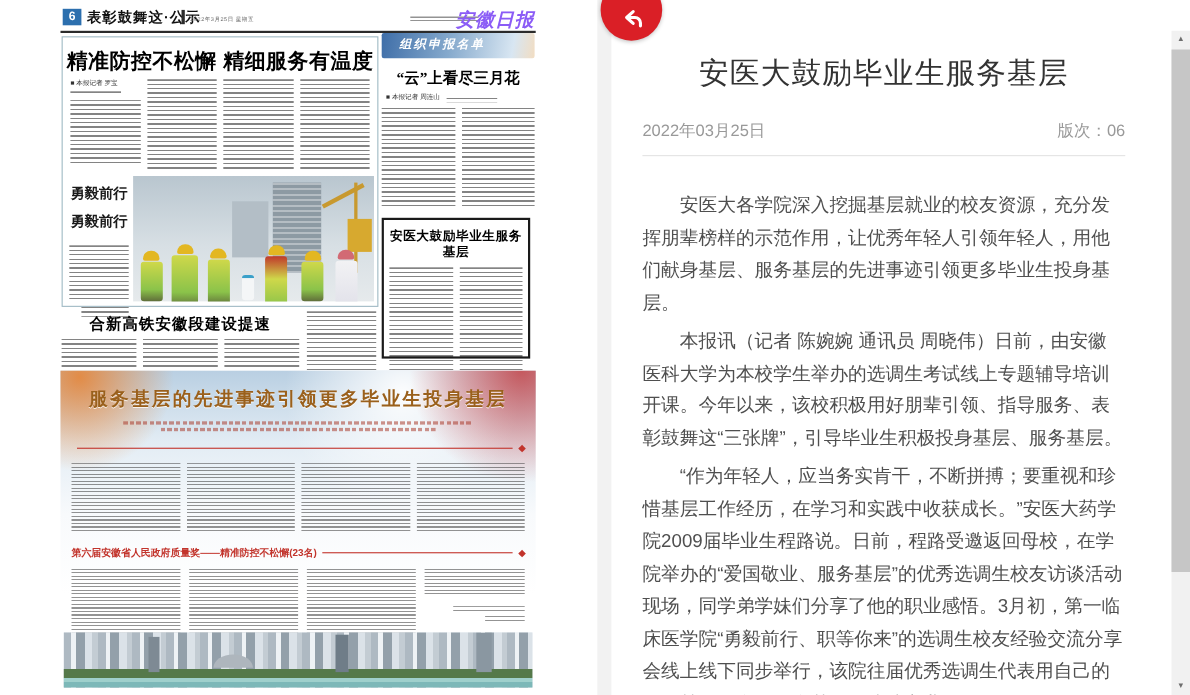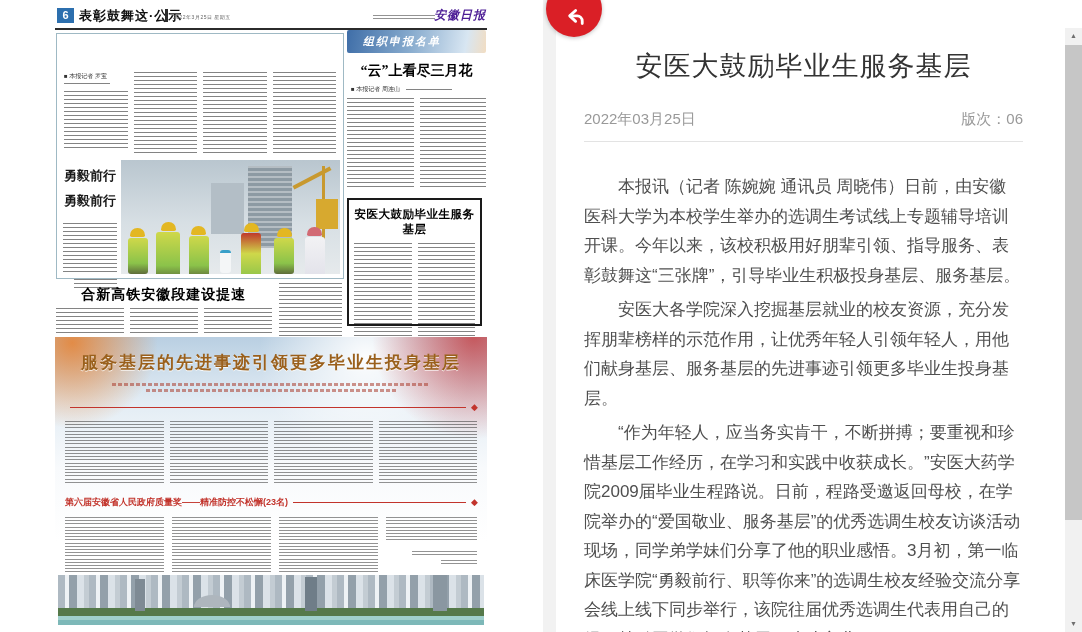--- a/index.html
+++ b/index.html
@@ -6,21 +6,21 @@
     font-family:"Liberation Sans",sans-serif;position:relative;}
   
   .paper{position:absolute;left:55px;top:5px;width:432px;height:627px;background:#fff;}
   .np-header{position:absolute;left:0;top:0;width:432px;height:23px;border-bottom:2px solid #2b2b2b;}
   .badge{position:absolute;left:2px;top:3px;width:17px;height:15px;background:#2c6fae;color:#fff;
     font-size:11px;font-weight:bold;text-align:center;line-height:15px;}
   .section{position:absolute;left:24px;top:2px;font-size:13px;font-weight:bold;color:#101010;letter-spacing:1px;}
   .hdr-sep{position:absolute;left:110px;top:4px;width:3px;height:13px;background:#2b2b2b;}
   .hdr-date{position:absolute;left:118px;top:9px;font-size:5px;color:#666;letter-spacing:.5px;}
   .hdr-mini{position:absolute;right:52px;top:10px;width:62px;height:6px;}
-  .masthead{position:absolute;right:1px;top:2px;font-size:12px;font-weight:bold;color:#4c1d95;
+  .masthead{position:absolute;right:1px;top:2px;font-size:17px;font-weight:bold;color:#8b5cf6;
     font-style:italic;letter-spacing:1px;font-family:"Liberation Serif",serif;}
   
   .mt{background-image:repeating-linear-gradient(180deg,rgba(30,30,30,.55) 0 1.2px,transparent 1.2px 4px);}
   .mt2{background-image:repeating-linear-gradient(180deg,rgba(40,40,40,.5) 0 1px,transparent 1px 3.2px);}
   .mtr{background-image:repeating-linear-gradient(90deg,rgba(170,60,45,.55) 0 4px,transparent 4px 6px);}
   .cols{display:flex;gap:6px;}
   .cols>div{flex:1;}
   
   .box-main{position:absolute;left:1px;top:28px;width:286px;height:244px;border:1px solid #9fb9c4;background:#fff;}
   .hl-main{margin-top:9px;text-align:center;font-size:19px;font-weight:bold;color:#000;letter-spacing:.5px;}
@@ -126,20 +126,21 @@
   <div class="np-header">
     <div class="badge">6</div>
     <div class="section">表彰鼓舞这·公示</div>
     <div class="hdr-sep"></div>
     <div class="hdr-date">2022年3月25日 星期五</div>
     <div class="hdr-mini mt2"></div>
     <div class="masthead">安徽日报</div>
   </div>
 
   <div class="box-main">
+    <div class="hl-main">精准防控不松懈  精细服务有温度</div>
     <div class="main-cols cols">
       <div>
         <div class="byline">■ 本报记者 罗宝</div>
         <div class="bl-strip mt"></div>
         <div class="mt" style="height:58px;margin-top:4px;"></div>
       </div>
       <div class="mt"></div>
       <div class="mt"></div>
       <div class="mt"></div>
     </div>
@@ -258,22 +259,22 @@
 
 <div class="reader">
   <div class="reader-inner">
     <div class="r-title">安医大鼓励毕业生服务基层</div>
     <div class="r-meta">
       <span>2022年03月25日</span>
       <span>版次：06</span>
     </div>
     <div class="r-divider"></div>
     <div class="r-body">
+      <p>安医大各学院深入挖掘基层就业的校友资源，充分发挥朋辈榜样的示范作用，让优秀年轻人引领年轻人，用他们献身基层、服务基层的先进事迹引领更多毕业生投身基层。</p>
       <p>本报讯（记者 陈婉婉 通讯员 周晓伟）日前，由安徽医科大学为本校学生举办的选调生考试线上专题辅导培训开课。今年以来，该校积极用好朋辈引领、指导服务、表彰鼓舞这“三张牌”，引导毕业生积极投身基层、服务基层。</p>
-      <p>安医大各学院深入挖掘基层就业的校友资源，充分发挥朋辈榜样的示范作用，让优秀年轻人引领年轻人，用他们献身基层、服务基层的先进事迹引领更多毕业生投身基层。</p>
       <p>“作为年轻人，应当务实肯干，不断拼搏；要重视和珍惜基层工作经历，在学习和实践中收获成长。”安医大药学院2009届毕业生程路说。日前，程路受邀返回母校，在学院举办的“爱国敬业、服务基层”的优秀选调生校友访谈活动现场，同学弟学妹们分享了他的职业感悟。3月初，第一临床医学院“勇毅前行、职等你来”的选调生校友经验交流分享会线上线下同步举行，该院往届优秀选调生代表用自己的经历鼓励同学们投身基层、建功立业。</p>
 
     </div>
   </div>
 </div>
 
 <div class="back">
   <svg width="26" height="26" viewBox="0 0 24 24" fill="none">
     <path d="M13.5 6 L8 11 L13.5 16" stroke="#ffffff" stroke-width="2.6" stroke-linecap="round" stroke-linejoin="round"></path>
     <path d="M8.6 11 H15 a4.6 4.6 0 0 1 4.6 4.6 V18" stroke="#ffffff" stroke-width="2.6" stroke-linecap="round" fill="none"></path>

